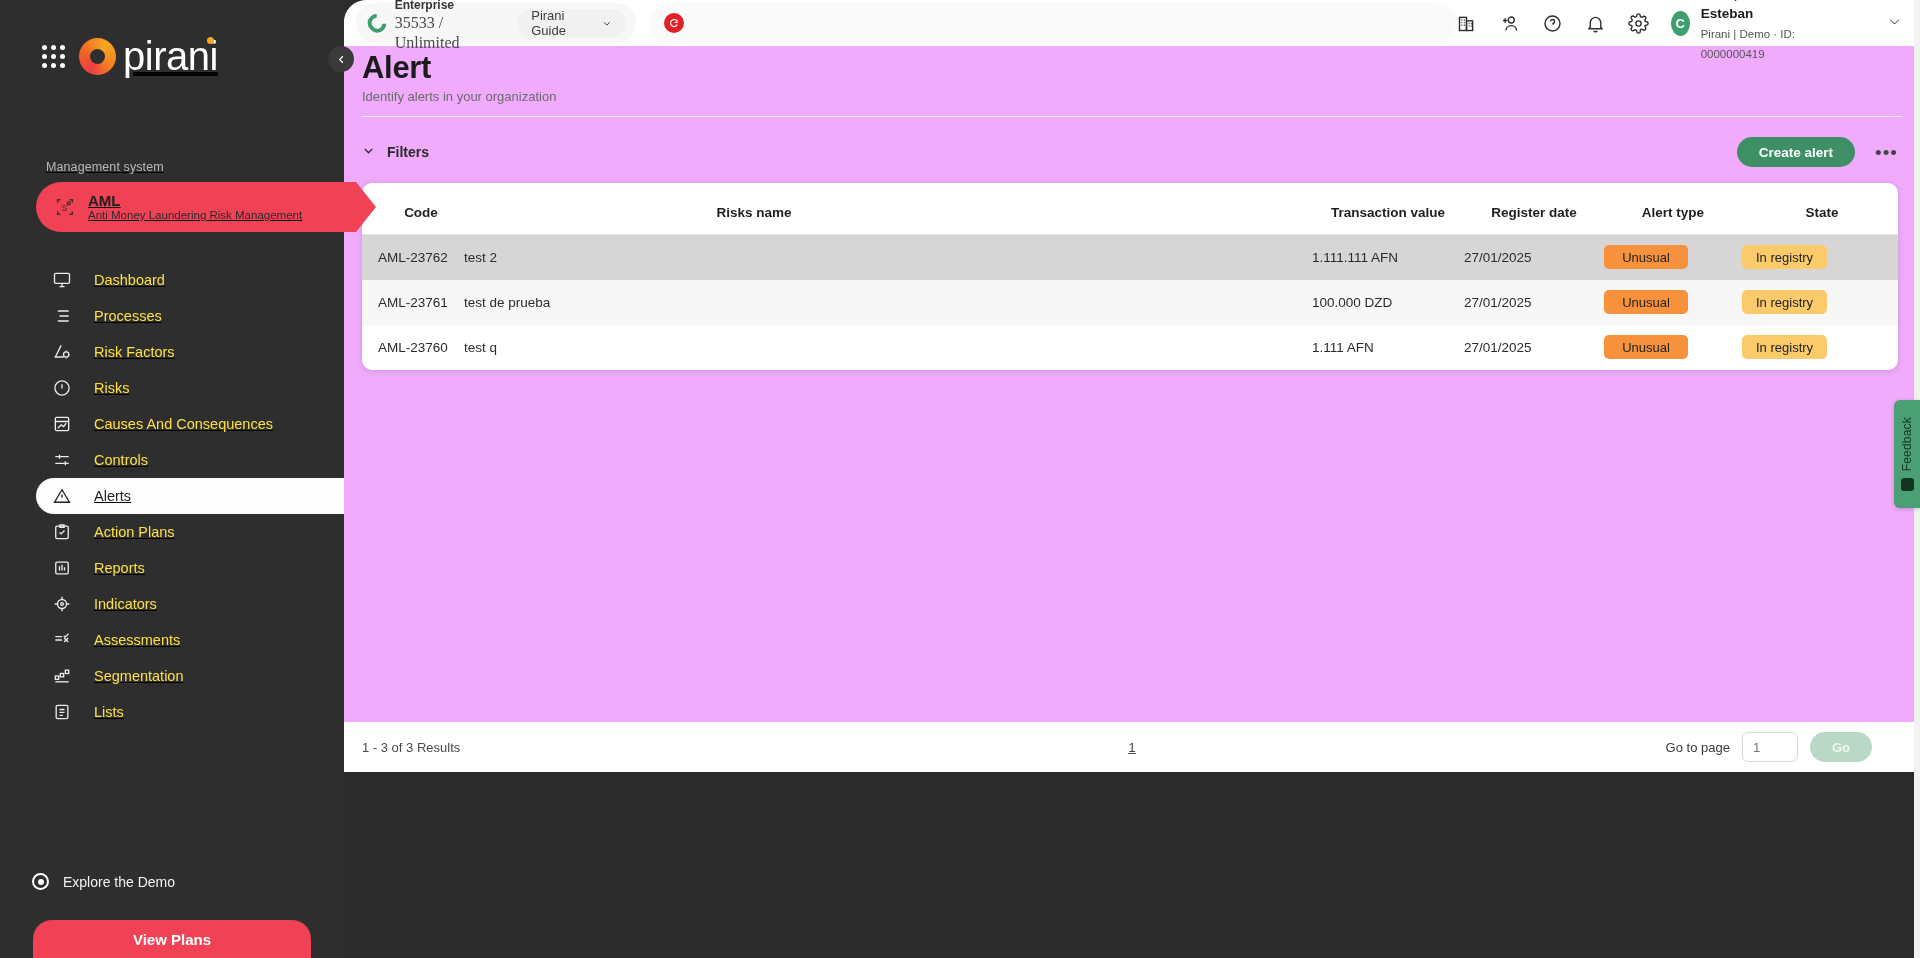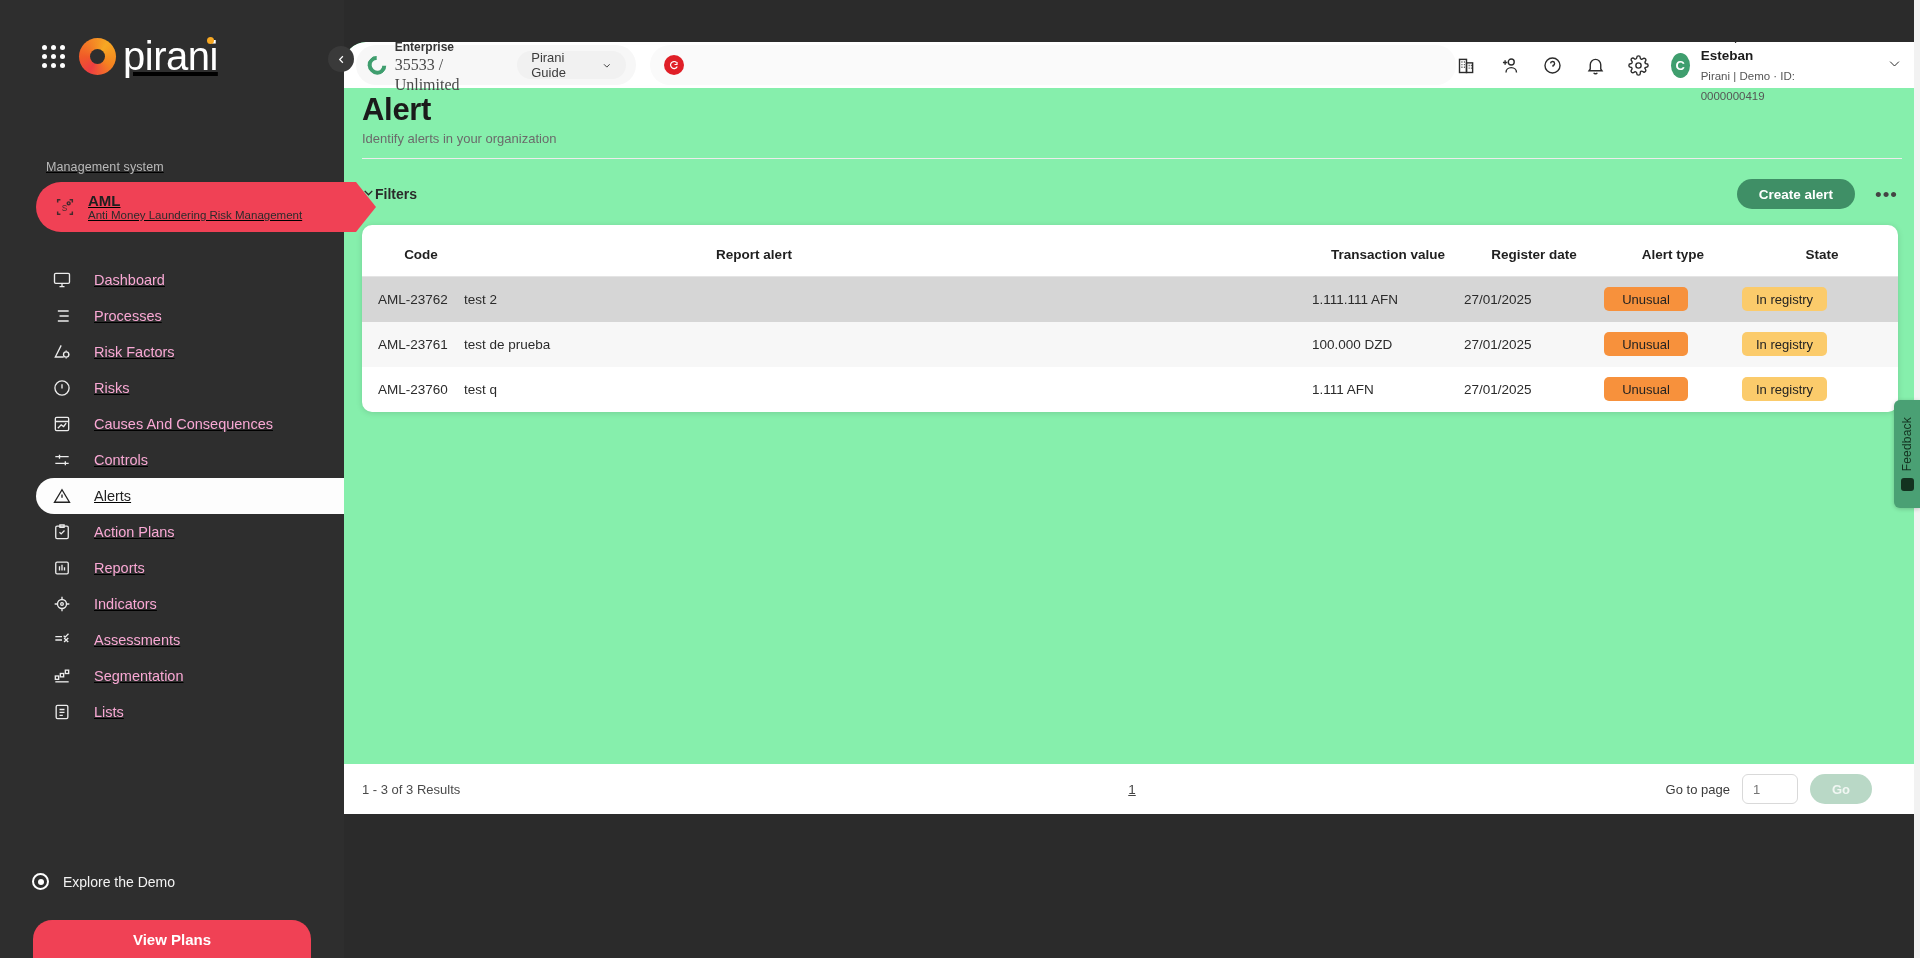--- a/index.html
+++ b/index.html
@@ -75,21 +75,21 @@
   .ms-icon { width: 22px; height: 22px; flex: 0 0 22px; opacity: .85; }
   .ms-text { line-height: 1.15; }
   .ms-title { color: #1f1f1f; font-size: 15px; font-weight: 700; }
   .ms-sub { color: #2b2b2b; font-size: 11.5px; }
 
   .nav { margin-top: 30px; }
   .nav-item {
     display: flex; align-items: center; gap: 22px;
     height: 36px; margin: 0 0 0 36px; padding-left: 16px;
     border-radius: 18px 0 0 18px;
-    color: #f9a8d4; font-size: 14.5px;
+    color: #fde047; font-size: 14.5px;
     cursor: pointer;
   }
   .nav-item + .nav-item { margin-top: 0; }
   .nav-item .ni { width: 20px; height: 20px; flex: 0 0 20px; display: flex; align-items: center; justify-content: center; }
   .nav-item.active { background: #fdfdfd; color: #232323; width: 308px; border-radius: 20px 0 0 20px; }
   .nav-item.active svg { stroke: #232323; }
   .nav-item svg { stroke: #ececec; fill: none; stroke-width: 1.6; }
 
   .sidebar-bottom { position: absolute; left: 0; bottom: 0; width: 344px; padding-bottom: 0; }
   .demo-row {
@@ -108,24 +108,23 @@
     background: #f04155; color: #fff;
     border-radius: 19px 19px 0 0;
     display: flex; align-items: center; justify-content: center;
     font-size: 15px; font-weight: 700; cursor: pointer;
   }
 
   
   .main {
     position: absolute; left: 344px; top: 0;
     width: 1576px; height: 772px;
-    background: #86efac;
+    background: #f0abfc;
     border-radius: 22px 0 0 0;
     overflow: hidden;
-    margin-top: 42px;
   }
 
   .topbar {
     position: relative; height: 46px;
     display: flex; align-items: center;
     background: #fff;
     border-radius: 22px 0 0 0;
   }
   .pill-left {
     display: flex; align-items: center; gap: 0;
@@ -184,21 +183,21 @@
   .page-head { padding: 4px 0 0 18px; }
   .page-title { font-size: 31px; font-weight: 700; color: #1b1b1b; letter-spacing: -0.3px; }
   .page-sub { font-size: 13px; color: #6b6b6b; margin-top: 3px; }
   .hr { height: 1px; background: #ececec; margin: 12px 18px 0 18px; }
 
   .toolbar {
     display: flex; align-items: center;
     padding: 16px 0 0 18px; height: 54px;
   }
   .filters-btn {
-    display: flex; align-items: flex-start; gap: 0;
+    display: flex; align-items: flex-start; gap: 12px;
     font-size: 14px; font-weight: 700; color: #2a2a2a; cursor: pointer;
   }
   .toolbar-right { margin-left: auto; display: flex; align-items: center; gap: 20px; padding-right: 22px; }
   .create-btn {
     background: #3f8f66; color: #fff;
     height: 30px; padding: 0 22px; border: 0; border-radius: 16px;
     font-family: inherit; font-size: 13.5px; font-weight: 700; cursor: pointer;
   }
   .kebab { font-size: 19px; color: #444; letter-spacing: 1px; cursor: pointer; line-height: 1; }
 
@@ -554,21 +553,21 @@
         <button class="create-btn">Create alert</button>
         <span class="kebab">•••</span>
       </div>
     </div>
 
     <div class="card">
       <table>
         <thead>
           <tr>
             <th class="c-code">Code</th>
-            <th class="c-name">Report alert</th>
+            <th class="c-name">Risks name</th>
             <th class="c-pad"></th>
             <th class="c-value">Transaction value</th>
             <th class="c-date">Register date</th>
             <th class="c-type">Alert type</th>
             <th class="c-state">State</th>
           </tr>
         </thead>
         <tbody>
           <tr class="sel">
             <td>AML-23762</td>

